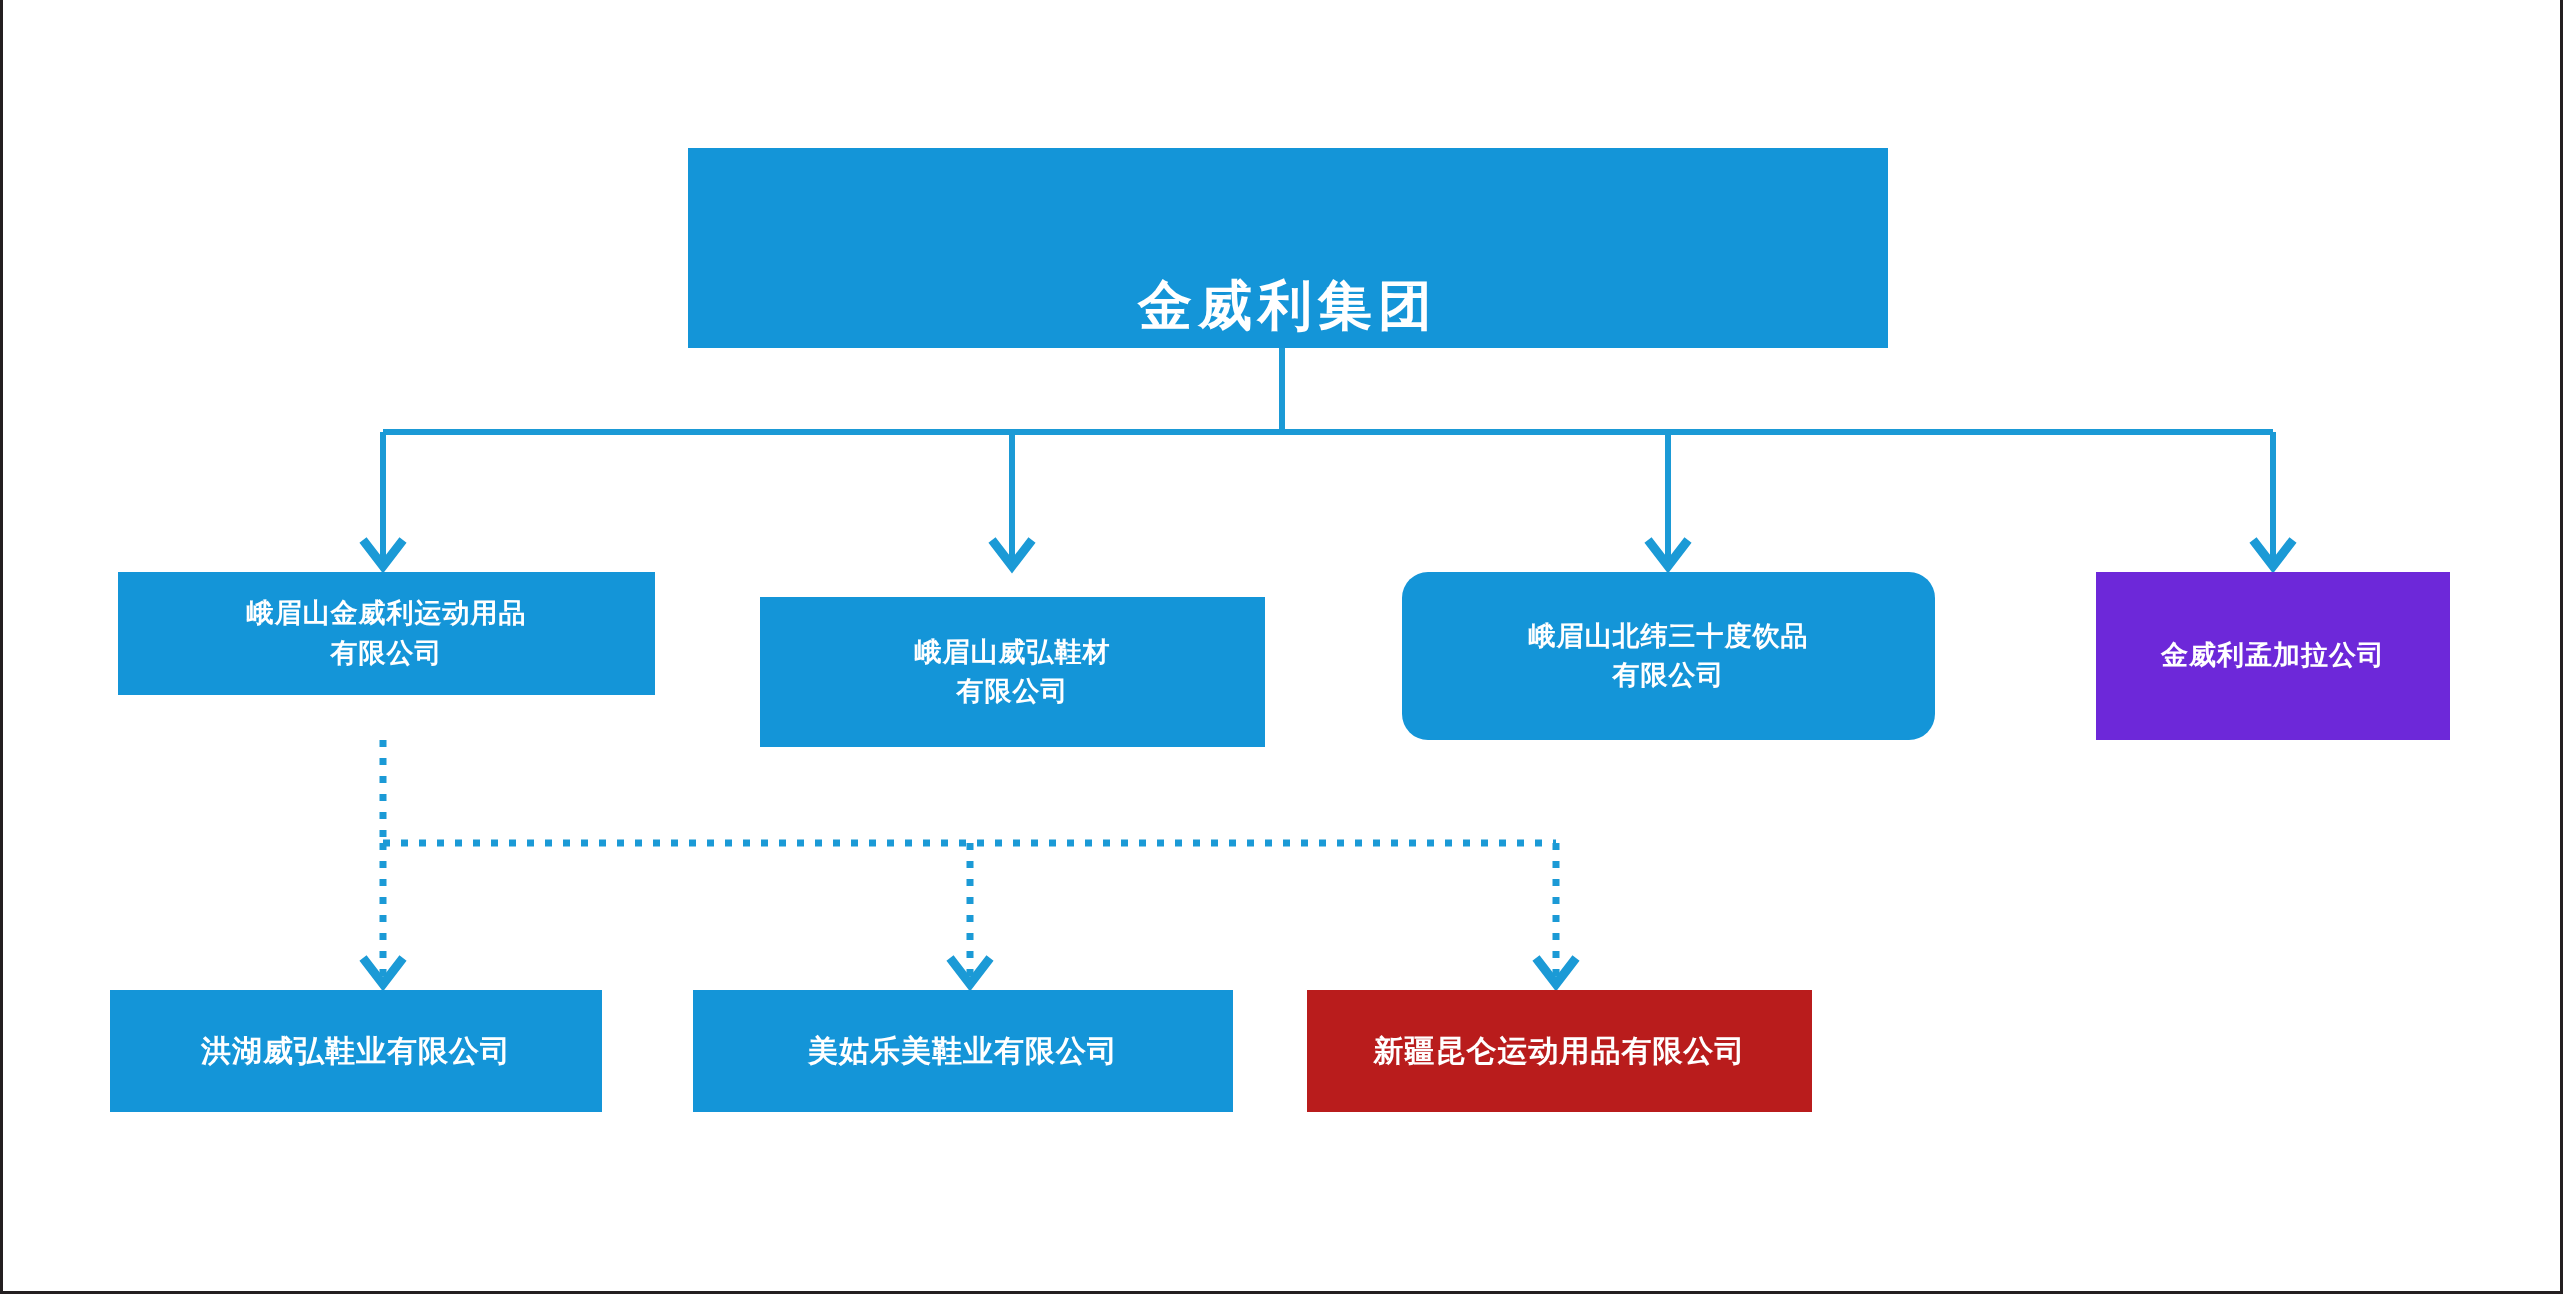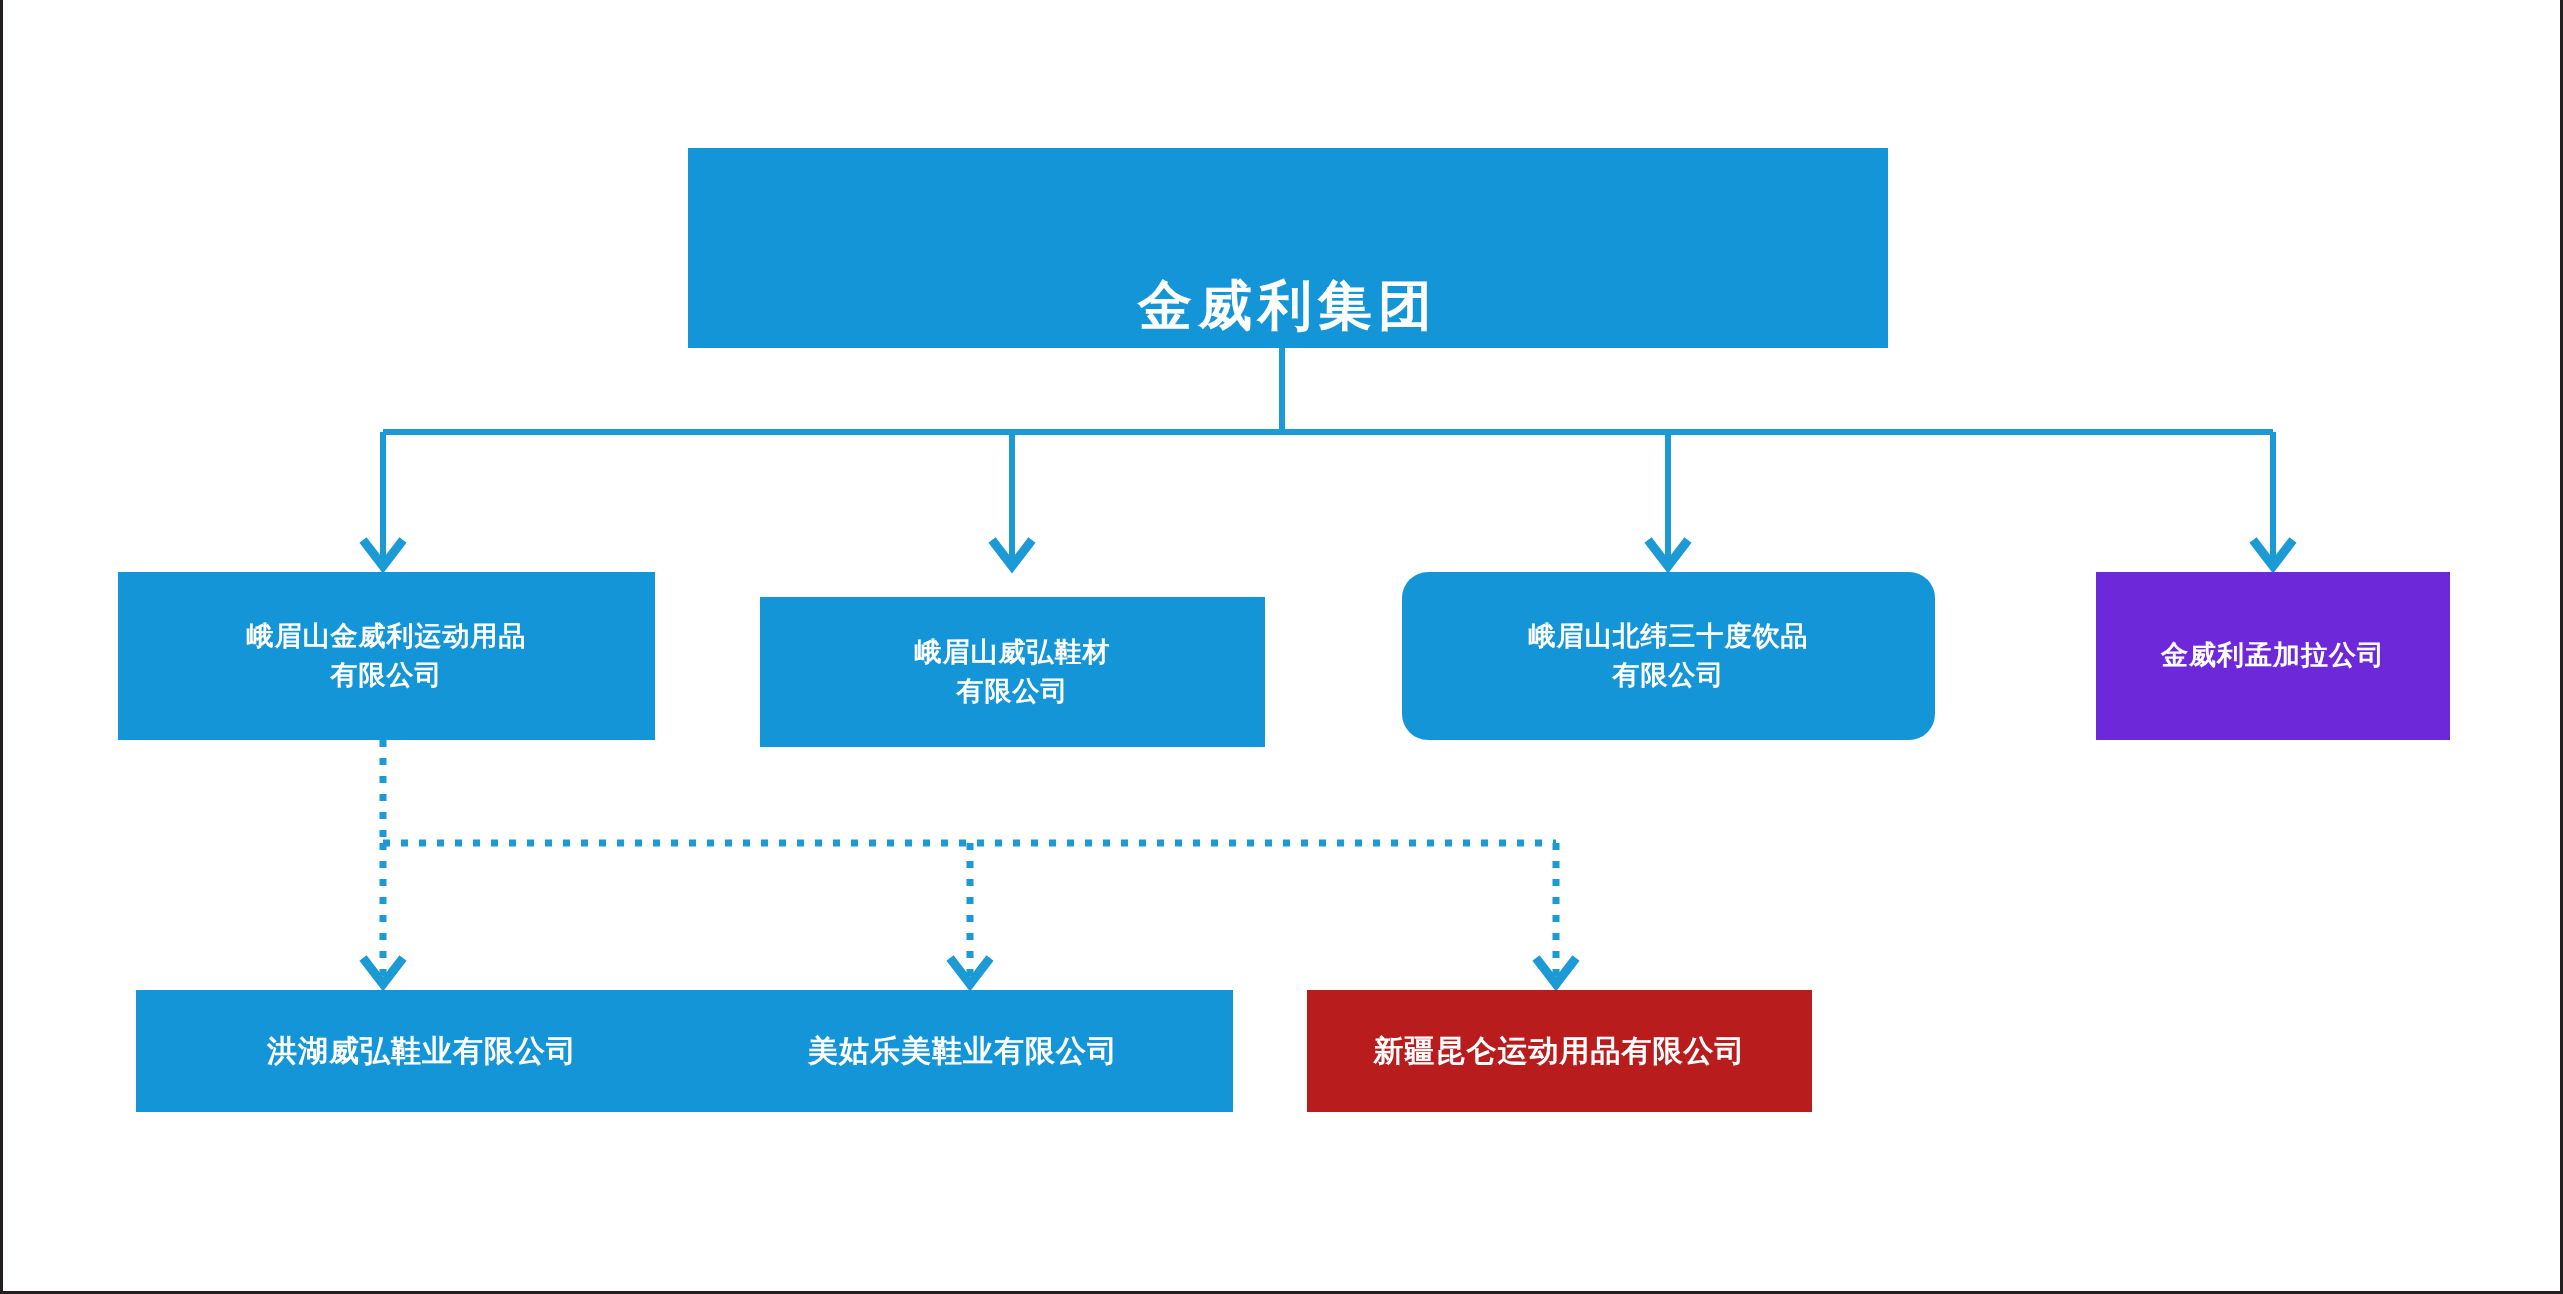--- a/index.html
+++ b/index.html
@@ -93,37 +93,37 @@
         <polyline points="363,958 383,984 403,958"></polyline>
         <polyline points="950,958 970,984 990,958"></polyline>
         <polyline points="1536,958 1556,984 1576,958"></polyline>
       </g>
   </svg>
 
   <div class="node root" style="left: 688px; top: 148px; width: 1200px; height: 200px; background: rgb(20, 149, 216); align-items: flex-end;">
     <span>金威利集团</span>
   </div>
 
-  <div class="node level2" style="left: 118px; top: 572px; width: 537px; height: 168px; background: rgb(20, 149, 216);">
+  <div class="node level2" style="left: 118px; top: 572px; width: 537px; height: 123px; background: rgb(20, 149, 216);">
     <span>峨眉山金威利运动用品
 有限公司</span>
   </div>
   <div class="node level2" style="left: 760px; top: 572px; width: 505px; height: 150px; background: rgb(20, 149, 216); margin-top: 25px;">
     <span>峨眉山威弘鞋材
 有限公司</span>
   </div>
   <div class="node level2" style="left: 1402px; top: 572px; width: 533px; height: 168px; background: rgb(20, 149, 216); border-radius: 26px;">
     <span>峨眉山北纬三十度饮品
 有限公司</span>
   </div>
   <div class="node level2" style="left: 2096px; top: 572px; width: 354px; height: 168px; background: #6d28d9;">
     <span>金威利孟加拉公司</span>
   </div>
 
-  <div class="node level3" style="left: 136px; top: 990px; width: 572px; height: 122px; background: rgb(20, 149, 216);">
+  <div class="node level3" style="left: 110px; top: 990px; width: 492px; height: 122px; background: rgb(20, 149, 216);">
     <span>洪湖威弘鞋业有限公司</span>
   </div>
   <div class="node level3" style="left: 693px; top: 990px; width: 540px; height: 122px; background: rgb(20, 149, 216);">
     <span>美姑乐美鞋业有限公司</span>
   </div>
   <div class="node level3" style="left: 1307px; top: 990px; width: 505px; height: 122px; background: #b91c1c;">
     <span>新疆昆仑运动用品有限公司</span>
   </div>
 
   <div id="frame"></div>

